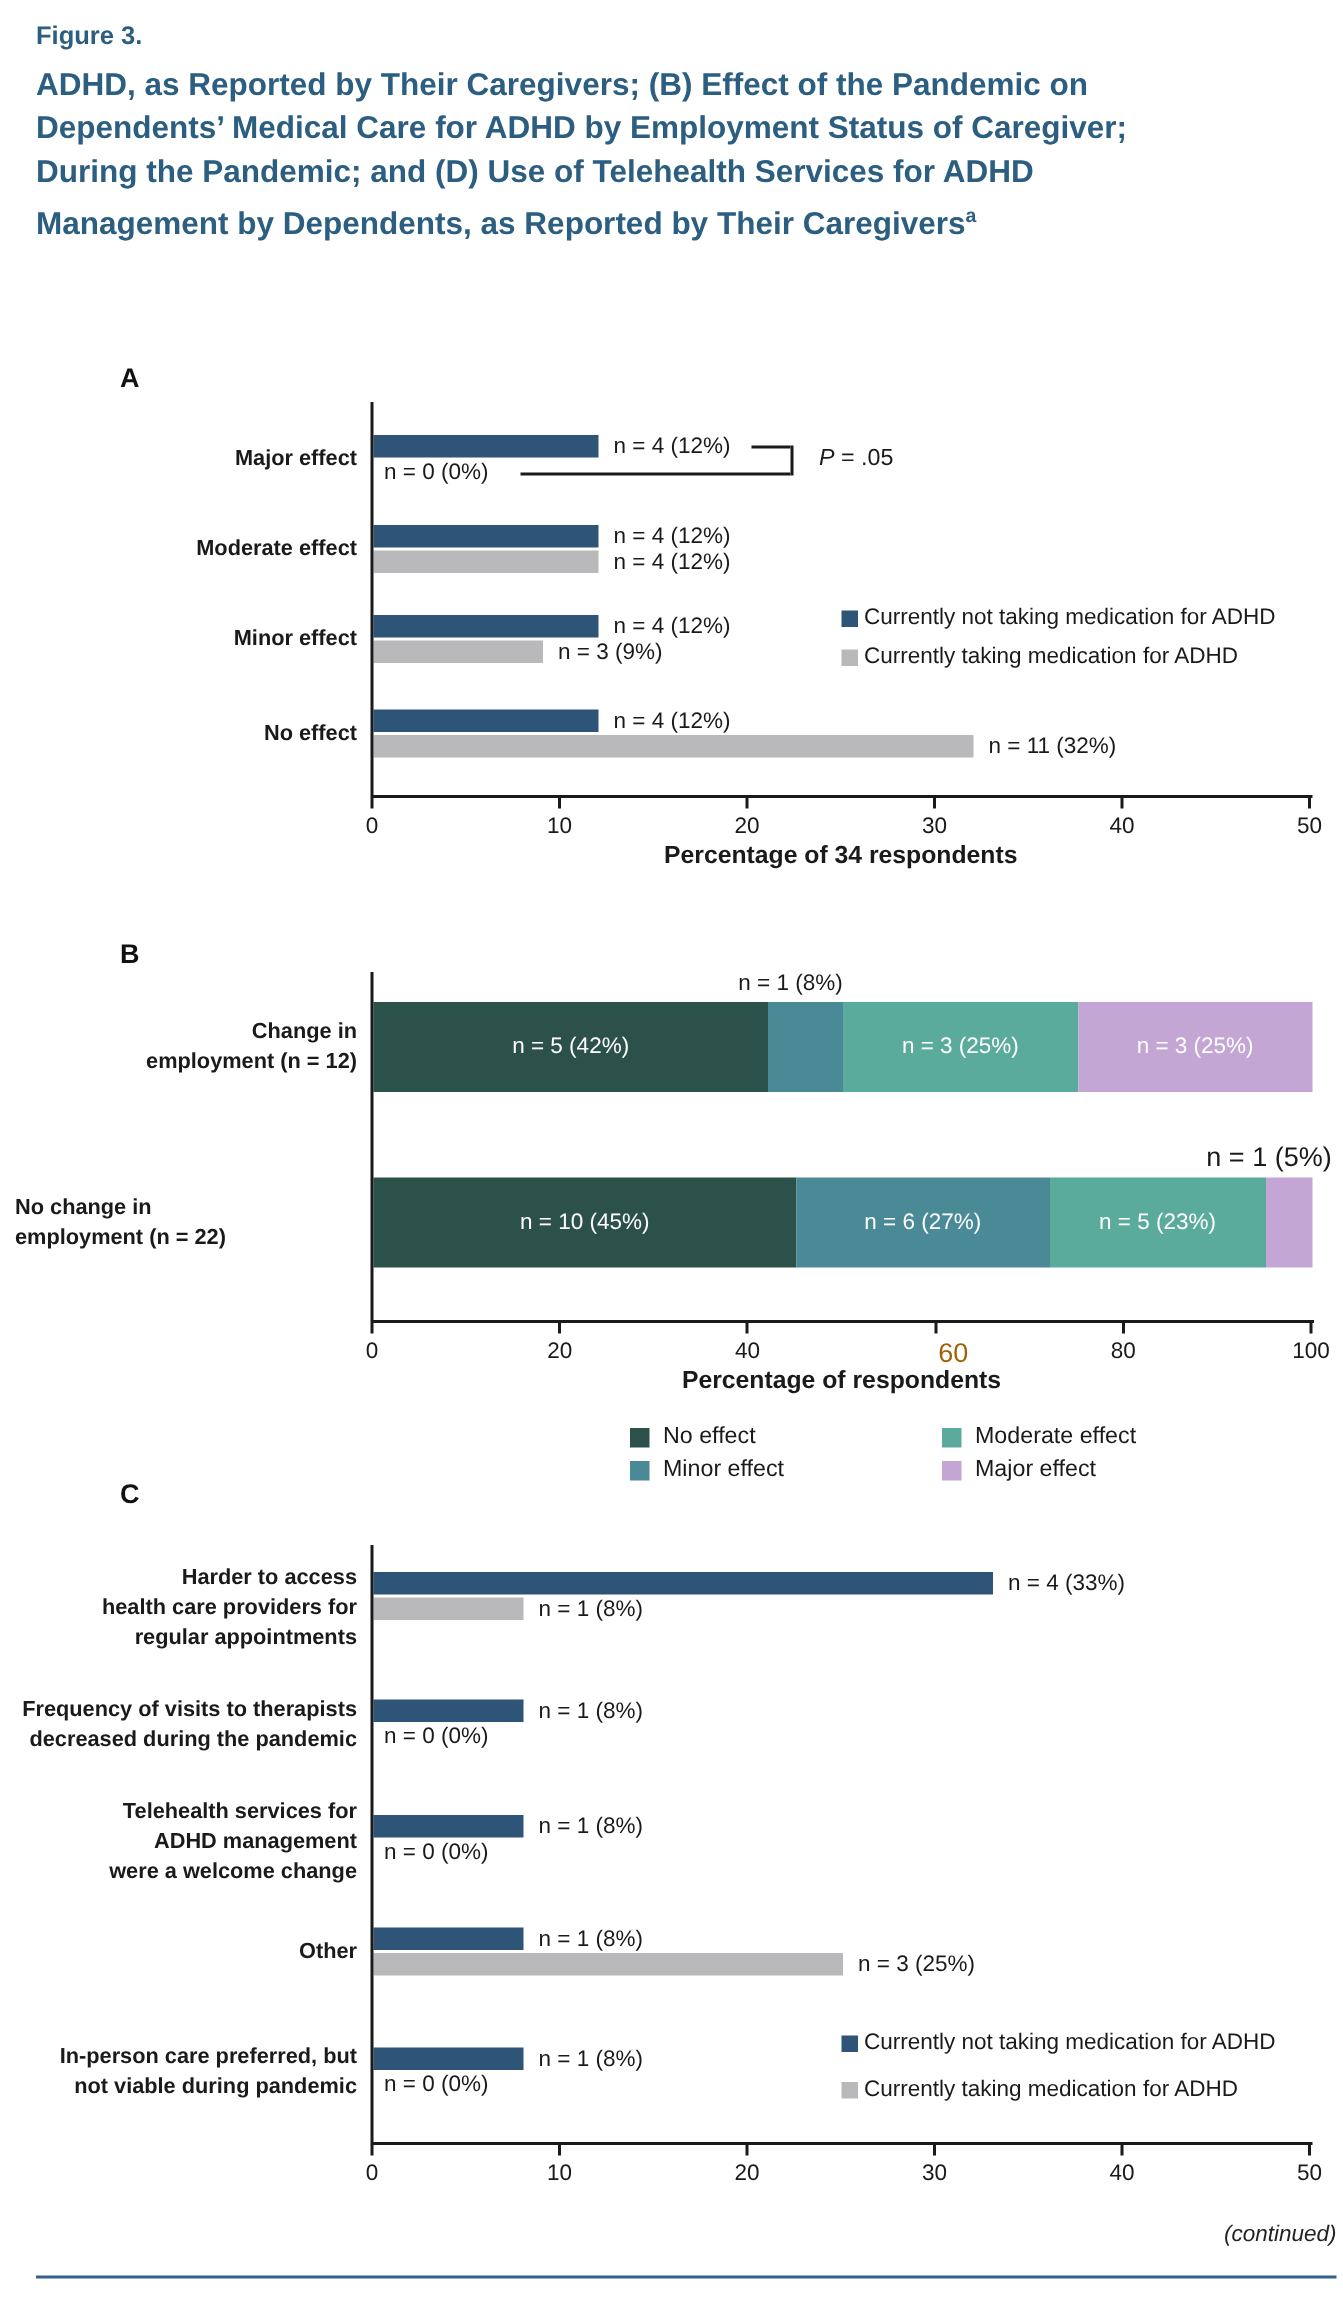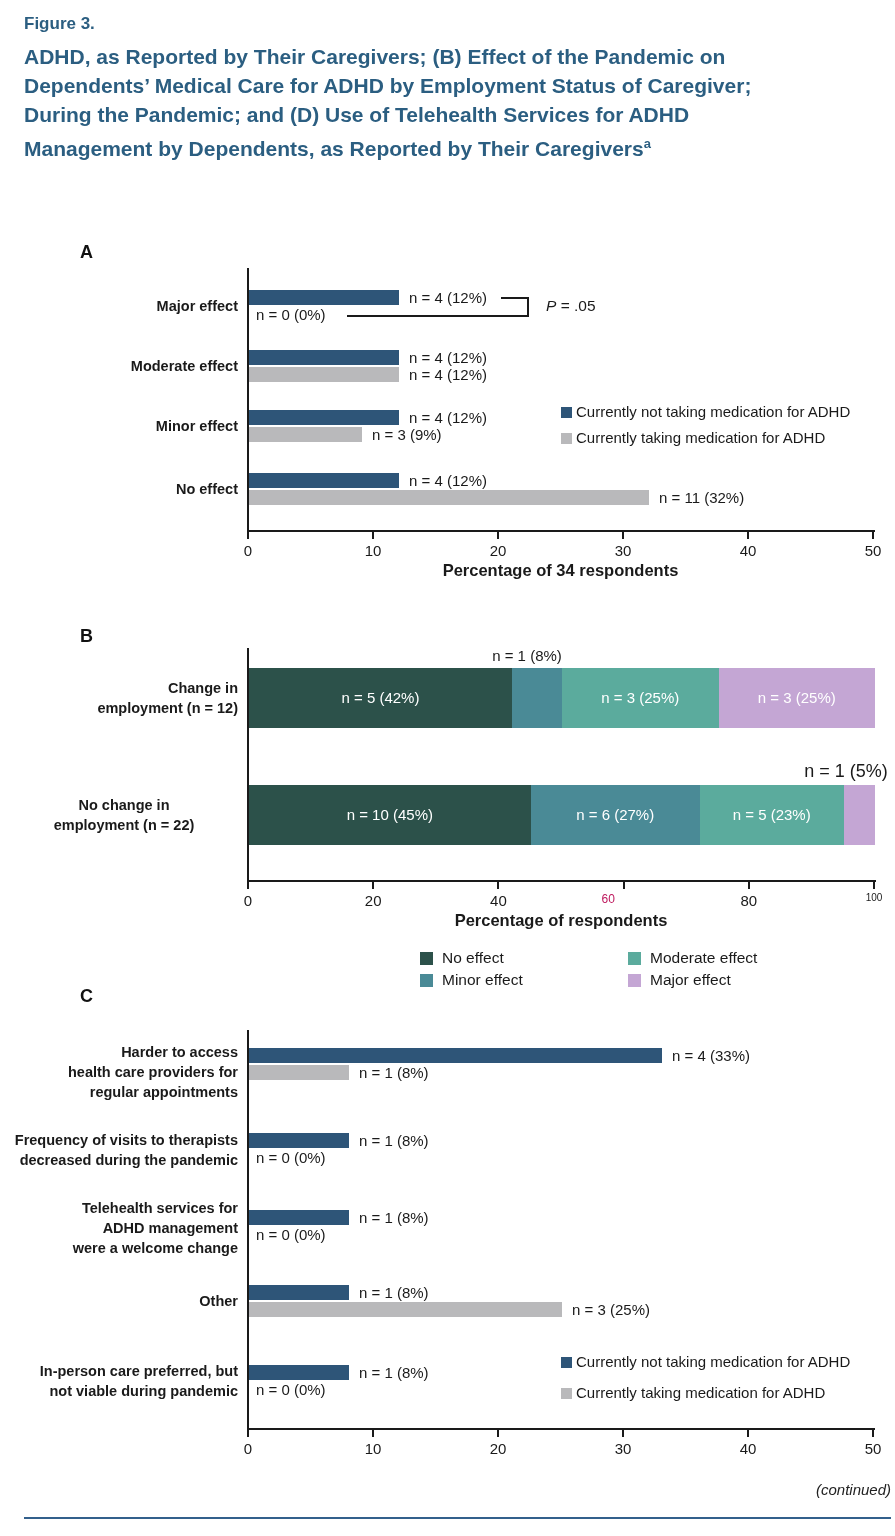--- a/index.html
+++ b/index.html
@@ -74,21 +74,21 @@
     <div style="position: absolute; left: 566px; top: 428px; font-size: 15px; line-height: 20px; color: rgb(26, 26, 26); white-space: nowrap;">Currently taking medication for ADHD</div>
     <div style="position: absolute; left: 491px; top: 297px; width: 26px; height: 2px; background: rgb(26, 26, 26);"></div>
     <div style="position: absolute; left: 517px; top: 297px; width: 2px; height: 20px; background: rgb(26, 26, 26);"></div>
     <div style="position: absolute; left: 337px; top: 315px; width: 180px; height: 2px; background: rgb(26, 26, 26);"></div>
     <div style="position: absolute; left: 536px; top: 296px; font-size: 15.5px; line-height: 20px; color: rgb(26, 26, 26); white-space: nowrap;"><span style="font-style: italic;">P</span><span> = .05</span></div>
     <div style="position: absolute; left: 70px; top: 626px; font-size: 18px; font-weight: bold; color: rgb(17, 17, 17);">B</div>
     <div style="position: absolute; left: 0px; top: 678px; width: 228px; text-align: right; font-weight: bold; font-size: 14.5px; line-height: 20px; color: rgb(26, 26, 26);">
       <div>Change in</div>
       <div>employment (n = 12)</div>
     </div>
-    <div style="position: absolute; left: 0px; top: 795px; width: 228px; text-align: center; font-weight: bold; font-size: 14.5px; line-height: 20px; color: rgb(26, 26, 26);">
+    <div style="position: absolute; left: 0px; top: 795px; width: 228px; text-align: left; font-weight: bold; font-size: 14.5px; line-height: 20px; color: rgb(26, 26, 26);">
       <div>No change in</div>
       <div>employment (n = 22)</div>
     </div>
     <div style="position: absolute; left: 239px; top: 668px; width: 262.92px; height: 60px; background: rgb(44, 81, 74);"></div>
     <div style="position: absolute; left: 239px; top: 668px; width: 262.92px; height: 60px; line-height: 60px; text-align: center; font-size: 15px; color: rgb(255, 255, 255); white-space: nowrap; overflow: visible;">n = 5 (42%)</div>
     <div style="position: absolute; left: 501.92px; top: 668px; width: 50.08px; height: 60px; background: rgb(74, 138, 150);"></div>
     <div style="position: absolute; left: 517px; top: 646px; transform: translateX(-50%); font-size: 15px; line-height: 20px; color: rgb(26, 26, 26); white-space: nowrap;">n = 1 (8%)</div>
     <div style="position: absolute; left: 552px; top: 668px; width: 156.5px; height: 60px; background: rgb(91, 171, 157);"></div>
     <div style="position: absolute; left: 552px; top: 668px; width: 156.5px; height: 60px; line-height: 60px; text-align: center; font-size: 15px; color: rgb(255, 255, 255); white-space: nowrap; overflow: visible;">n = 3 (25%)</div>
     <div style="position: absolute; left: 708.5px; top: 668px; width: 156.5px; height: 60px; background: rgb(196, 166, 212);"></div>
@@ -103,25 +103,25 @@
     <div style="position: absolute; left: 836px; top: 761px; transform: translateX(-50%); font-size: 18px; line-height: 20px; color: rgb(26, 26, 26); white-space: nowrap;">n = 1 (5%)</div>
     <div style="position: absolute; left: 237px; top: 880px; width: 629px; height: 2px; background: rgb(26, 26, 26);"></div>
     <div style="position: absolute; left: 237px; top: 648px; width: 2px; height: 232px; background: rgb(26, 26, 26);"></div>
     <div style="position: absolute; left: 237px; top: 882px; width: 2px; height: 7px; background: rgb(26, 26, 26);"></div>
     <div style="position: absolute; left: 216px; top: 892px; width: 44px; text-align: center; font-size: 15px; color: rgb(26, 26, 26);">0</div>
     <div style="position: absolute; left: 362.2px; top: 882px; width: 2px; height: 7px; background: rgb(26, 26, 26);"></div>
     <div style="position: absolute; left: 341.2px; top: 892px; width: 44px; text-align: center; font-size: 15px; color: rgb(26, 26, 26);">20</div>
     <div style="position: absolute; left: 487.4px; top: 882px; width: 2px; height: 7px; background: rgb(26, 26, 26);"></div>
     <div style="position: absolute; left: 466.4px; top: 892px; width: 44px; text-align: center; font-size: 15px; color: rgb(26, 26, 26);">40</div>
     <div style="position: absolute; left: 612.6px; top: 882px; width: 2px; height: 7px; background: rgb(26, 26, 26);"></div>
-    <div style="position: absolute; left: 591.6px; top: 892px; width: 44px; text-align: left; font-size: 12px; color: #be185d;">60</div>
+    <div style="position: absolute; left: 591.6px; top: 892px; width: 44px; text-align: right; font-size: 18px; color: #a16207;">60</div>
     <div style="position: absolute; left: 737.8px; top: 882px; width: 2px; height: 7px; background: rgb(26, 26, 26);"></div>
     <div style="position: absolute; left: 716.8px; top: 892px; width: 44px; text-align: center; font-size: 15px; color: rgb(26, 26, 26);">80</div>
     <div style="position: absolute; left: 863px; top: 882px; width: 2px; height: 7px; background: rgb(26, 26, 26);"></div>
-    <div style="position: absolute; left: 842px; top: 892px; width: 44px; text-align: center; font-size: 10px; color: rgb(26, 26, 26);">100</div>
+    <div style="position: absolute; left: 842px; top: 892px; width: 44px; text-align: center; font-size: 15px; color: rgb(26, 26, 26);">100</div>
     <div style="position: absolute; left: 238px; top: 911px; width: 626px; text-align: center; font-weight: bold; font-size: 16.5px; color: rgb(26, 26, 26);">Percentage of respondents</div>
     <div style="position: absolute; left: 410px; top: 951.5px; width: 13px; height: 13px; background: rgb(44, 81, 74);"></div>
     <div style="position: absolute; left: 432px; top: 948px; font-size: 15.5px; line-height: 20px; color: rgb(26, 26, 26); white-space: nowrap;">No effect</div>
     <div style="position: absolute; left: 618px; top: 951.5px; width: 13px; height: 13px; background: rgb(91, 171, 157);"></div>
     <div style="position: absolute; left: 640px; top: 948px; font-size: 15.5px; line-height: 20px; color: rgb(26, 26, 26); white-space: nowrap;">Moderate effect</div>
     <div style="position: absolute; left: 410px; top: 973.5px; width: 13px; height: 13px; background: rgb(74, 138, 150);"></div>
     <div style="position: absolute; left: 432px; top: 970px; font-size: 15.5px; line-height: 20px; color: rgb(26, 26, 26); white-space: nowrap;">Minor effect</div>
     <div style="position: absolute; left: 618px; top: 973.5px; width: 13px; height: 13px; background: rgb(196, 166, 212);"></div>
     <div style="position: absolute; left: 640px; top: 970px; font-size: 15.5px; line-height: 20px; color: rgb(26, 26, 26); white-space: nowrap;">Major effect</div>
     <div style="position: absolute; left: 70px; top: 986px; font-size: 18px; font-weight: bold; color: rgb(17, 17, 17);">C</div>

